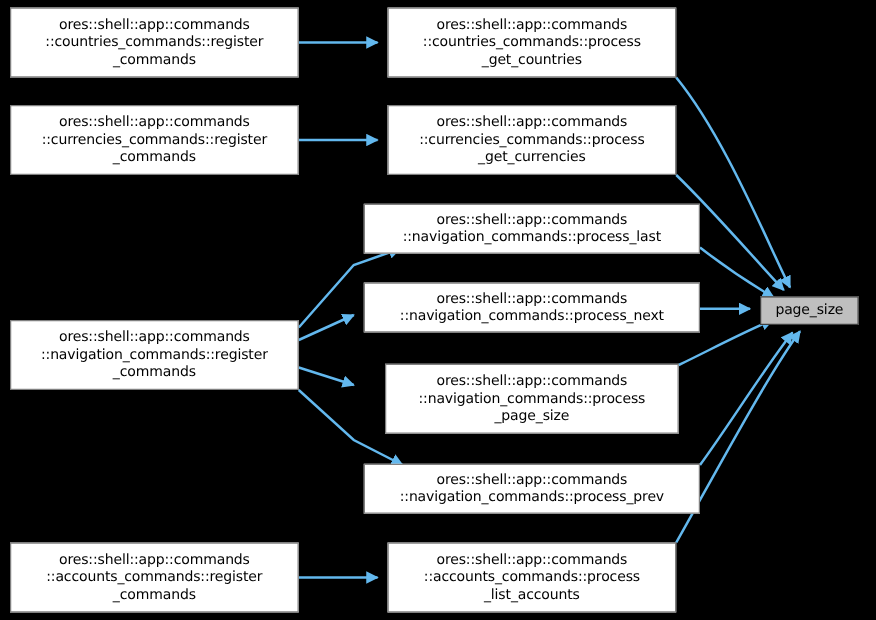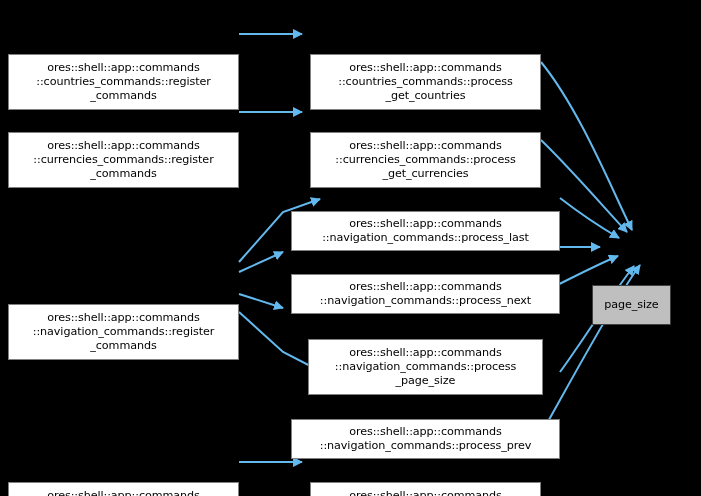--- a/index.html
+++ b/index.html
@@ -30,21 +30,20 @@
     display: flex;
     align-items: center;
     justify-content: center;
     text-align: center;
     color: #000000;
     font-size: 11.2px;
     line-height: 14.2px;
     letter-spacing: -0.1px;
     white-space: pre-line;
     z-index: 5;
-    margin-top: 48px;
   }
   .node.target {
     background: #bfbfbf;
     border: 1px solid #404040;
     font-size: 11.2px;
   }
 </style>
 </head>
 <body>
 
@@ -98,16 +97,16 @@
       <div class="node" style="left: 291px; top: 226px; width: 269px; height: 40px;">ores::shell::app::commands
 ::navigation_commands::process_next</div>
       <div class="node" style="left: 308px; top: 291px; width: 235px; height: 56px;">ores::shell::app::commands
 ::navigation_commands::process
 _page_size</div>
       <div class="node" style="left: 291px; top: 371px; width: 269px; height: 40px;">ores::shell::app::commands
 ::navigation_commands::process_prev</div>
       <div class="node" style="left: 310px; top: 434px; width: 231px; height: 56px;">ores::shell::app::commands
 ::accounts_commands::process
 _list_accounts</div>
-      <div class="node target" style="left: 592px; top: 237px; width: 79px; height: 40px; text-align: right;">page_size</div>
+      <div class="node target" style="left: 608px; top: 237px; width: 79px; height: 23px; text-align: right;">page_size</div>
     </div>
 
 </div>
 
 </body></html>

